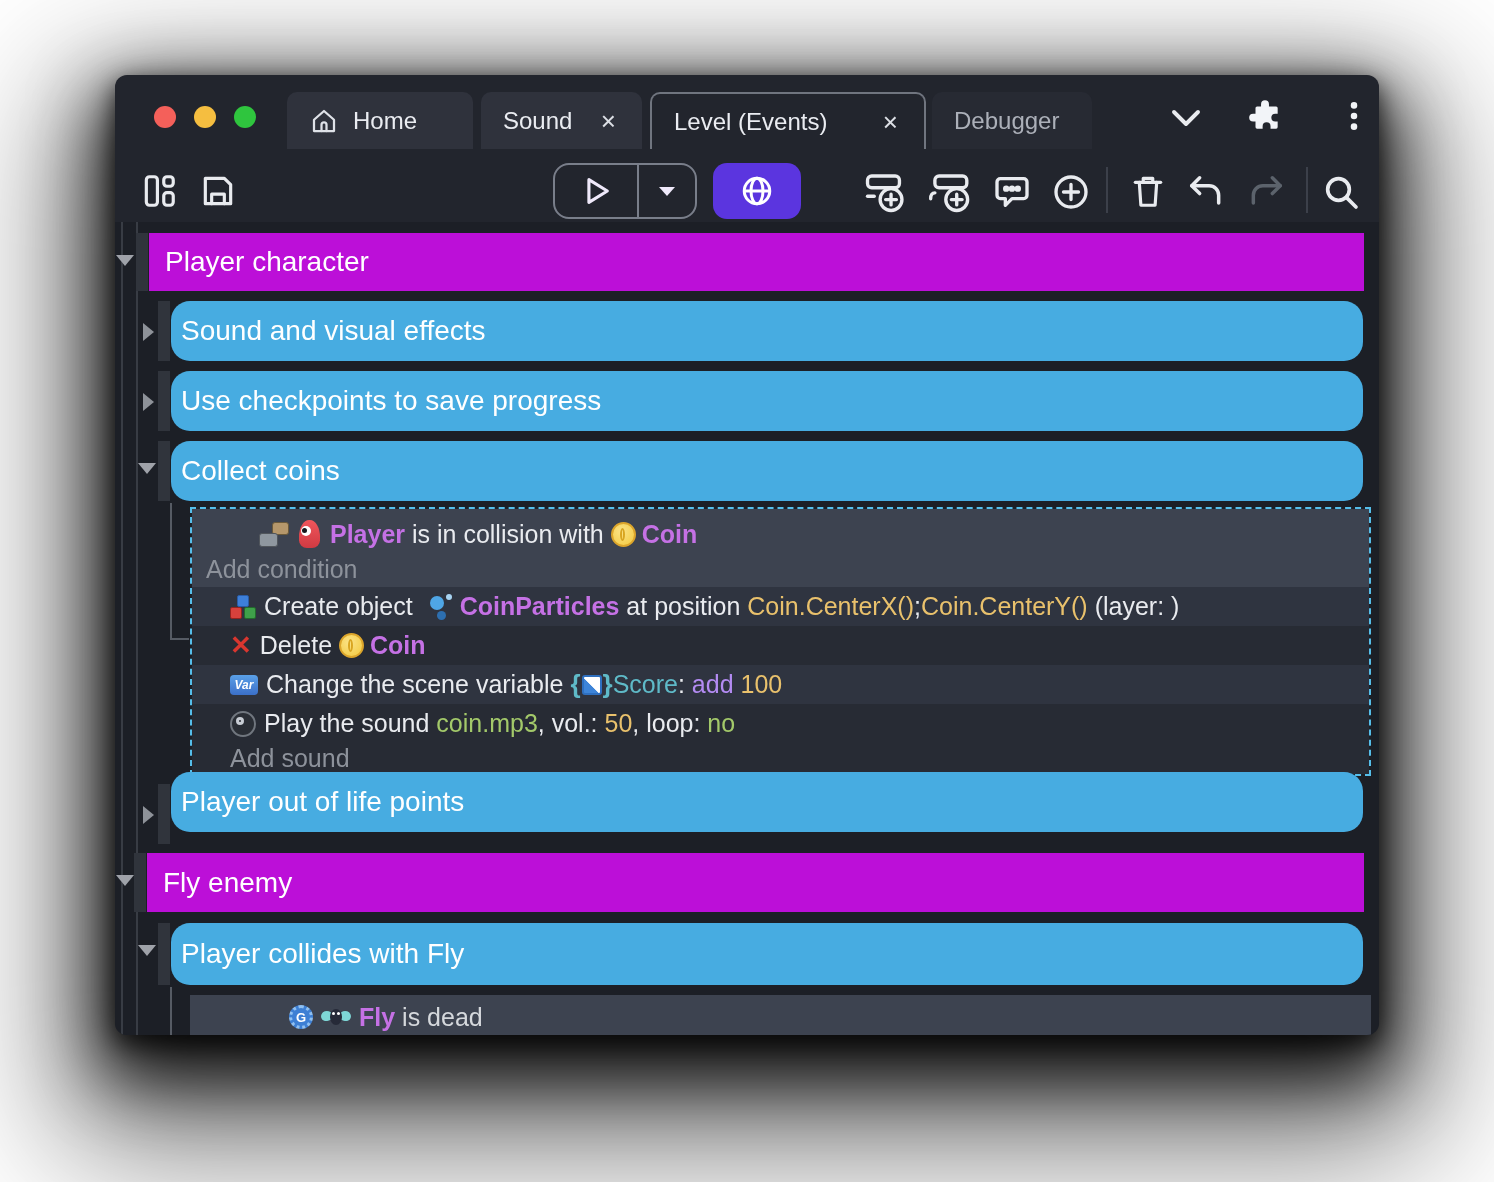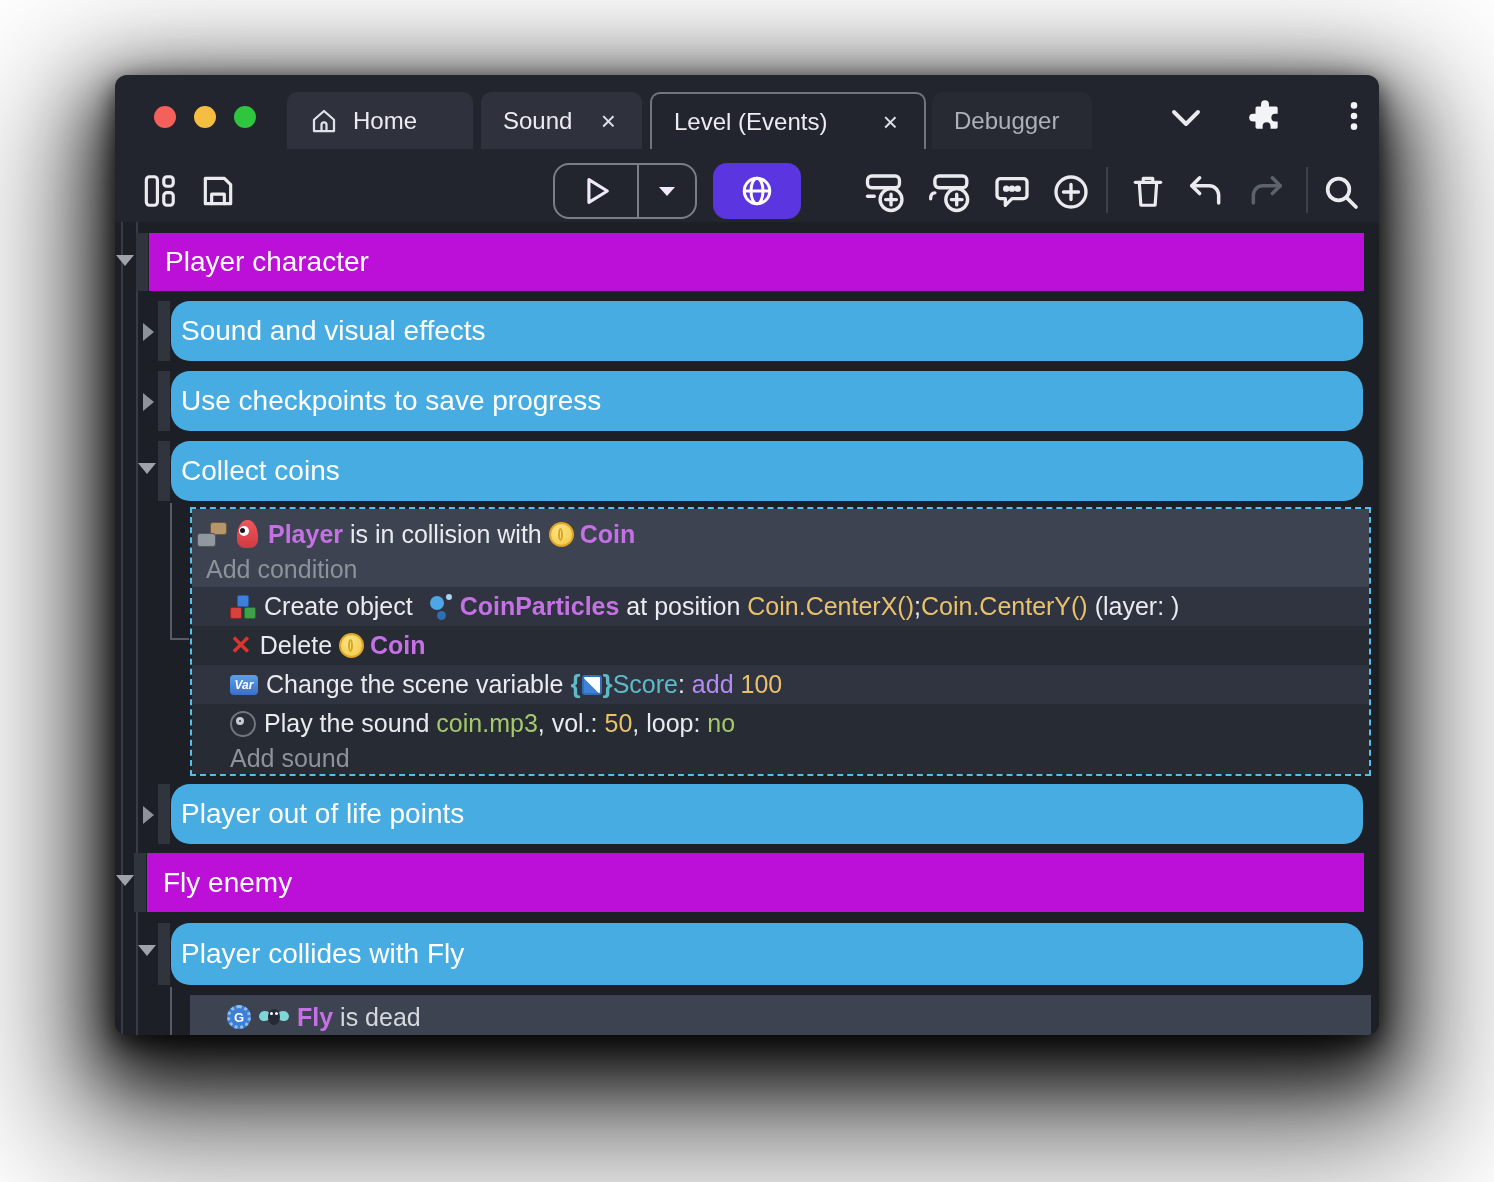--- a/index.html
+++ b/index.html
@@ -37,21 +37,21 @@
   .strip { position:absolute; width:12px; background:#30343C; }
   .tri-down { position:absolute; width:0; height:0; border-left:9px solid transparent; border-right:9px solid transparent; border-top:11px solid #9FA2A9; cursor:pointer; }
   .tri-right { position:absolute; width:0; height:0; border-top:9px solid transparent; border-bottom:9px solid transparent; border-left:11px solid #8E9299; cursor:pointer; }
   .elbow { position:absolute; border-left:2px solid #565B64; }
   .elbow.corner { border-bottom:2px solid #565B64; }
   .hdr-row { position:absolute; display:flex; align-items:center; padding-left:16px; font-size:28px; color:#FFFFFF; background:#BC0FD8; cursor:pointer; }
   .grp-row { position:absolute; display:flex; align-items:center; padding-left:10px; font-size:28px; color:#FFFFFF; background:#47ACE1; cursor:pointer;border-radius:19px; }
   .evt-block { position:absolute; border:2px dashed #55BEEA; }
   .cond-sec { position:absolute; left:0; top:0; right:0; height:78px; background:#3D4350; }
   .act-sec { position:absolute; left:0; top:78px; right:0; bottom:0; background:#272B34; }
-  .crow { display:flex; align-items:center; white-space:pre; font-size:25px; color:#E9EBEF; padding-left:5px; height:40px; margin-top:5px; }
+  .crow { display:flex; align-items:center; white-space:pre; font-size:25px; color:#E9EBEF; padding-left:32px; height:40px; margin-top:5px;margin-left:35px; }
   .addlink { font-size:25px; color:#8D929B; padding-left:14px; height:30px; display:flex; align-items:center; cursor:pointer; }
   .arow { display:flex; align-items:center; white-space:pre; font-size:25px; color:#E9EBEF; padding-left:38px; height:39px; }
   .arow.alt { background:#2F3440; }
   .obj { color:#C571E5; font-weight:bold; }
   .expr { color:#E9C16C; }
   .green { color:#A3C96A; }
   .teal { color:#5FBAC8; }
   .op { color:#B38BF2; }
   .fly-block { position:absolute; background:#3D4350; }
   
@@ -318,21 +318,21 @@
           <span class="expr">50</span>
           <span>, loop: </span>
           <span class="green">no</span>
         </div>
         <div class="addlink" style="padding-left:38px;">Add sound</div>
       </div>
     </div>
 
     <div class="tri-right" style="left:28px; top:584px;"></div>
     <div class="strip" style="left:43px; top:562px; height:60px;"></div>
-    <div class="grp-row" style="left:56px; top:562px; width:1192px; height:60px;">
+    <div class="grp-row" style="left:56px; top:550px; width:1192px; height:60px;">
       <span>Player out of life points</span>
     </div>
 
     <div class="tri-down" style="left:1px; top:653px;"></div>
     <div class="strip" style="left:19px; top:631px; height:59px;"></div>
     <div class="hdr-row" style="left:32px; top:631px; width:1217px; height:59px;">
       <span>Fly enemy</span>
     </div>
 
     <div class="tri-down" style="left:23px; top:723px;"></div>

